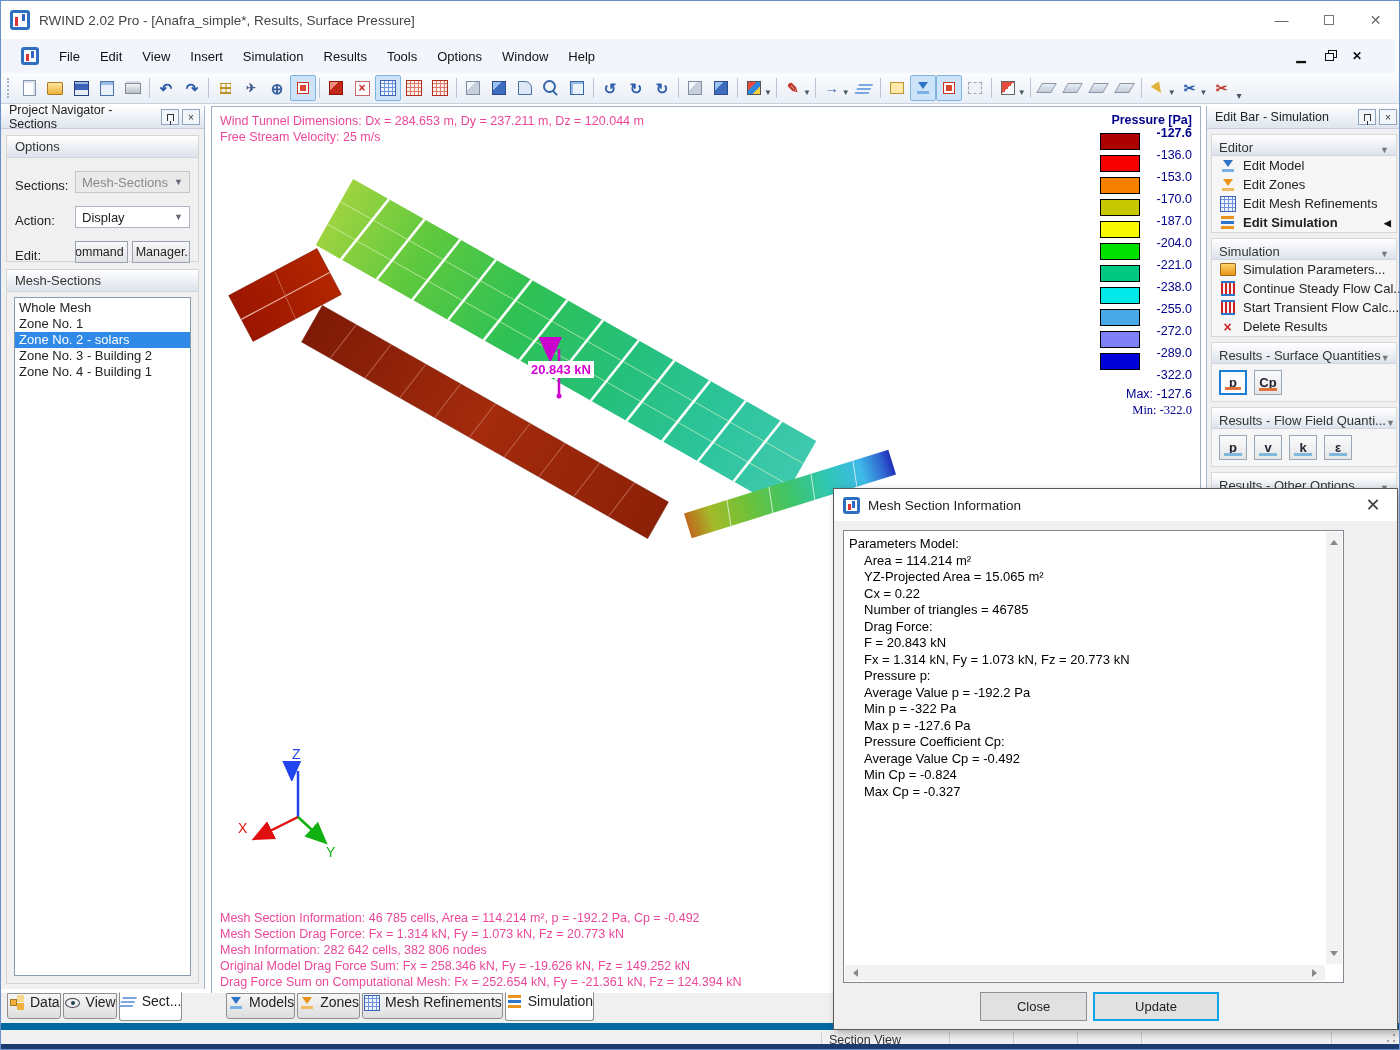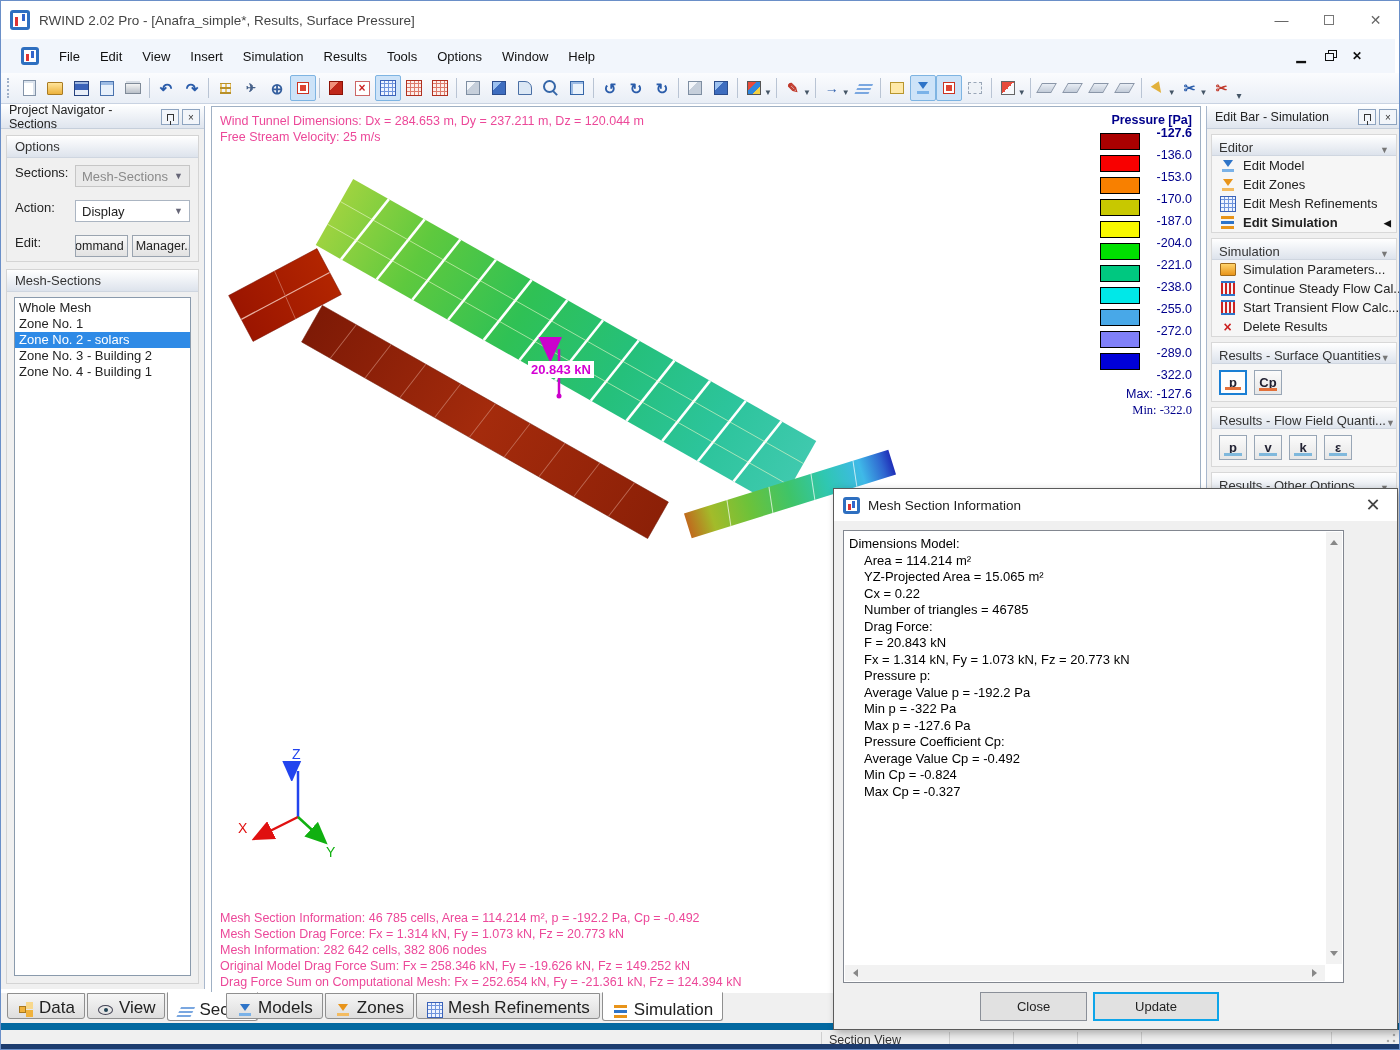--- a/index.html
+++ b/index.html
@@ -92,21 +92,21 @@
   
   .left-panel{position:absolute;left:0;top:105px;width:204px;height:883px;background:#f0f0f0;border-right:1px solid #a9b8cd}
   .panel-header{height:23px;display:flex;align-items:center;padding:0 4px 0 8px;background:linear-gradient(#fcfdfe,#dfe5ee);border-bottom:1px solid #c6cfdb;color:#222;font-size:12.5px}
   .ph-btn{width:18px;height:16px;border:1px solid #8ea4c0;background:#f2f5fa;display:flex;align-items:center;justify-content:center;font-size:10px;color:#333;margin-left:3px}
   .pin-glyph{width:7px;height:7px;border:1px solid #333;border-bottom:none;position:relative}
   .pin-glyph::after{content:"";position:absolute;left:2px;top:6px;width:1px;height:4px;background:#333}
   .groupbox{position:absolute;left:5px;right:5px;border:1px solid #d4d4d4;background:#f0f0f0}
   .group-header{height:22px;background:linear-gradient(#ffffff,#dde3ec);border-bottom:1px solid #cfd6e0;display:flex;align-items:center;padding:0 8px;color:#333}
   .gb-options{top:29px;height:127px}
   .gb-mesh{top:163px;bottom:5px}
-  .opt-row{display:flex;align-items:flex-start;margin:7px 8px 0;height:28px}
+  .opt-row{display:flex;align-items:flex-end;margin:7px 8px 0;height:28px}
   .opt-label{width:60px;flex:none}
   .selectbox{flex:1;height:22px;border:1px solid #abb5c2;background:#fff;display:flex;align-items:center;padding:0 6px;overflow:hidden;white-space:nowrap}
   .selectbox .arr{margin-left:auto;font-size:9px;color:#667}
   .selectbox.disabled{background:#eaeaea;color:#8a8a8a;border-color:#c6c6c6}
   .btn-sm{height:22px;border:1px solid #9aa4b0;background:linear-gradient(#f8f8f8,#e2e2e2);overflow:hidden;white-space:nowrap;font-size:12.5px;display:flex;align-items:center;justify-content:flex-end;padding:0 3px}
   .list-box{position:absolute;left:7px;right:7px;top:27px;bottom:7px;background:#fff;border:1px solid #8a9aac;padding:2px 0;overflow:hidden}
   .list-item{height:16px;line-height:16px;padding:0 4px;white-space:nowrap}
   .list-item.selected{background:#2e8ae6;color:#fff}
 
   
@@ -152,21 +152,21 @@
   .sb-left{width:0;height:0;border:4px solid transparent;border-right:5px solid #888}
   .sb-right{width:0;height:0;border:4px solid transparent;border-left:5px solid #888}
   .dlg-btn{position:absolute;top:503px;height:29px;background:#e1e1e1;border:1px solid #8a8f98;display:flex;align-items:center;justify-content:center;font-size:13px}
   .dlg-btn.close{left:146px;width:107px}
   .dlg-btn.update{left:259px;width:126px;border:2px solid #0ea5e9}
 
   
   .tabs-row{position:absolute;left:0;top:992px;right:0;height:30px;background:#f0f0f0}
   .tab-group{position:absolute;top:0;display:flex;align-items:flex-start;gap:2px}
   .tg-left{left:6px}.tg-main{left:225px}
-  .tab{height:26px;display:inline-flex;align-items:flex-end;gap:5px;padding:0 9px;border:1px solid #8f8f8f;background:linear-gradient(#f6f6f6,#dedede);border-radius:0 0 3px 3px;white-space:nowrap;font-size:17px}
+  .tab{height:26px;display:inline-flex;align-items:flex-start;gap:5px;padding:0 0;border:1px solid #8f8f8f;background:linear-gradient(#f6f6f6,#dedede);border-radius:0 0 3px 3px;white-space:nowrap;font-size:14px}
   .tab.active{background:#fff;height:29px;border-top-color:#fff;margin-top:-1px}
 
   
   .statusbar{position:absolute;left:0;top:1022px;right:0;height:23px;background:#f0f0f0;border-top:7px solid #0369a1}
   .sb-text{position:absolute;left:828px;top:3px;color:#333;font-size:12.5px}
   .sb-div{position:absolute;top:2px;bottom:2px;width:1px;background:#cfcfcf}
   .sb-grip{position:absolute;right:3px;bottom:3px;width:10px;height:10px;background:
     radial-gradient(circle at 8px 2px,#aaa 1.4px,transparent 1.6px),
     radial-gradient(circle at 8px 8px,#aaa 1.4px,transparent 1.6px),
     radial-gradient(circle at 2px 8px,#aaa 1.4px,transparent 1.6px)}
@@ -666,21 +666,21 @@
   <div class="dialog">
     <div class="dlg-title">
       <span class="app-logo" style="width:17px;height:17px;margin-right:8px">
           <i></i>
         </span>
       <span>Mesh Section Information</span>
       <span class="dlg-close">✕</span>
     </div>
     <div class="dlg-box">
       <div class="dlg-text" id="dlg-lines">
-          <div class="dlg-line">Dimensions Model:</div>
+          <div class="dlg-line">Parameters Model:</div>
           <div class="dlg-line ind">Area = 114.214 m²</div>
           <div class="dlg-line ind">YZ-Projected Area = 15.065 m²</div>
           <div class="dlg-line ind">Cx = 0.22</div>
           <div class="dlg-line ind">Number of triangles = 46785</div>
           <div class="dlg-line ind">Drag Force:</div>
           <div class="dlg-line ind">F = 20.843 kN</div>
           <div class="dlg-line ind">Fx = 1.314 kN, Fy = 1.073 kN, Fz = 20.773 kN</div>
           <div class="dlg-line ind">Pressure p:</div>
           <div class="dlg-line ind">Average Value p = -192.2 Pa</div>
           <div class="dlg-line ind">Min p = -322 Pa</div>

